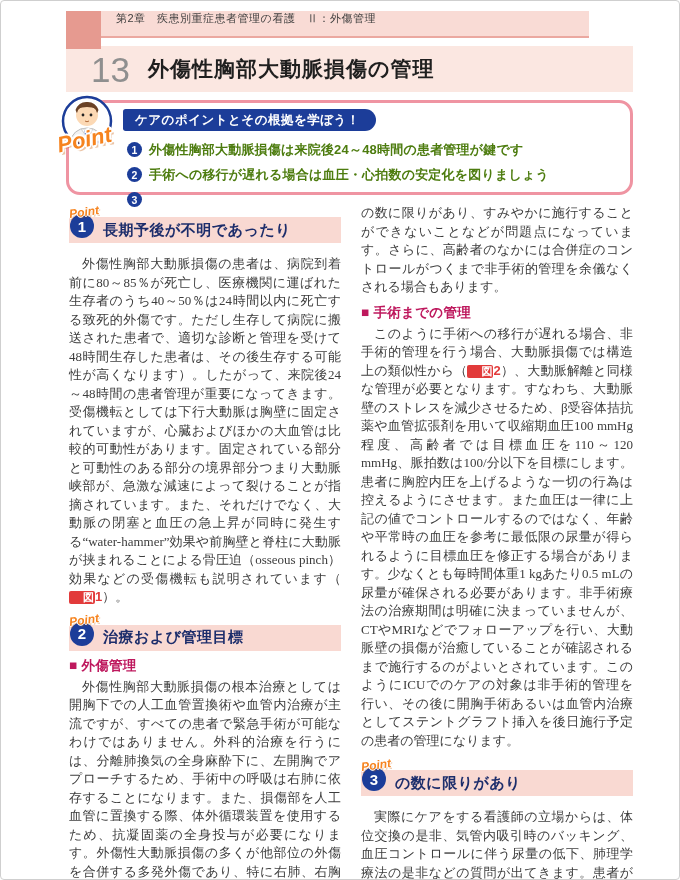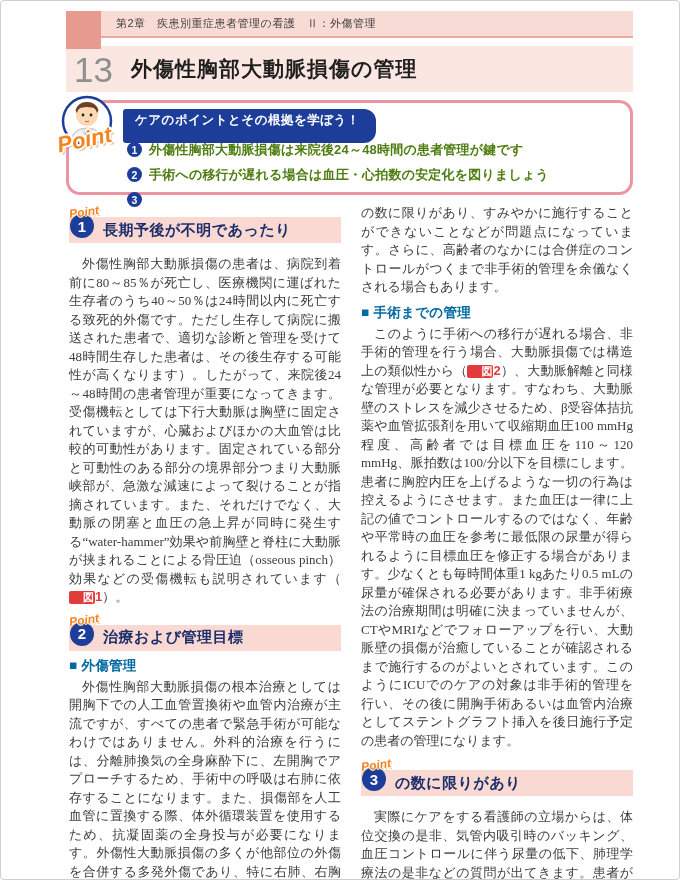--- a/index.html
+++ b/index.html
@@ -8,37 +8,37 @@
     width:680px;height:880px;
     background:#ffffff;
     border:1px solid #cfcfcf;
     border-radius:4px;
     box-sizing:border-box;
     overflow:hidden;
     font-family:"Liberation Sans",sans-serif;
   }
   
   .band1{
-    position:absolute;left:65px;top:10px;width:567px;height:25px;
+    position:absolute;left:65px;top:10px;width:523px;height:25px;
     background:#f9dbd5;border-bottom:2px solid #eba8a0;
-    display:flex;align-items:center;
+    display:flex;align-items:flex-start;
   }
   .chapter-square{
     position:absolute;left:65px;top:10px;width:35px;height:38px;
     background:#e69a90;z-index:3;
   }
   .chapter-text{
     margin-left:50px;font-size:11px;color:#3d3d3d;letter-spacing:.5px;
   }
   .band2{
     position:absolute;left:65px;top:45px;width:567px;height:46px;
     background:#fbe7e1;display:flex;align-items:center;
   }
   .chap-num{
-    font-size:35px;color:#8f8f8f;margin-left:8px;line-height:1;
+    font-size:35px;color:#8f8f8f;margin-left:25px;line-height:1;
     font-family:"Liberation Sans",sans-serif;font-weight:400;
   }
   .page-title{
     font-size:21px;font-weight:bold;color:#1f1f1f;margin-left:18px;letter-spacing:1px;
   }
   
   .point-box{
     position:absolute;left:65px;top:99px;width:561px;height:89px;
     border:3px solid #ef94a2;border-radius:14px;background:#fff;
   }
@@ -47,21 +47,21 @@
     position:absolute;left:56px;top:126px;z-index:6;
     font-size:22px;font-weight:bold;font-style:italic;color:#f6831e;
     transform:rotate(-12deg);letter-spacing:0;
     text-shadow:-2px 0 0 #fff,2px 0 0 #fff,0 -2px 0 #fff,0 2px 0 #fff,
                 -1px -1px 0 #fff,1px 1px 0 #fff,1px -1px 0 #fff,-1px 1px 0 #fff,
                 2px 3px 0 rgba(200,90,0,.35);
   }
   .point-banner{
     position:absolute;left:54px;top:6px;
     background:#1c3d99;color:#fff;font-size:12.5px;font-weight:bold;
-    line-height:22px;height:22px;padding:0 16px 12px 12px;
+    line-height:22px;height:22px;padding:0 16px 0 12px;
     border-radius:3px 12px 12px 3px;letter-spacing:.5px;white-space:nowrap;
   }
   .point-items{position:absolute;left:58px;top:34px;}
   .point-item{display:flex;align-items:center;height:25px;}
   .pnum{
     flex:0 0 15px;width:15px;height:15px;border-radius:50%;
     background:#1c3d99;color:#fff;font-size:10.5px;font-weight:bold;
     display:flex;align-items:center;justify-content:center;margin-right:7px;
   }
   .ptext{font-size:13px;font-weight:600;color:#4d7c0f;letter-spacing:.2px;white-space:nowrap;}
@@ -83,21 +83,21 @@
     position:relative;background:#f9d9d2;height:26px;
     display:flex;align-items:center;padding-left:34px;box-sizing:border-box;
   }
   .sec-num{
     position:absolute;left:1px;top:-3px;width:24px;height:24px;border-radius:50%;
     background:#1c3d99;color:#fff;font-size:15px;font-weight:bold;
     display:flex;align-items:center;justify-content:center;
   }
   .sec-title{font-size:15px;font-weight:bold;color:#1c2d6b;letter-spacing:.5px;}
   .subhead{
-    font-size:13.5px;font-weight:bold;color:#0369a1;
+    font-size:13.5px;font-weight:bold;color:#be185d;
     margin:5px 0 3px 0;letter-spacing:.3px;
   }
   .subhead .sq{margin-right:4px;}
   p.body{
     margin:0;font-family:"Liberation Serif","DejaVu Serif",serif;
     font-size:13px;line-height:18.5px;color:#3c3c3c;
     text-align:justify;
   }
   p.body.indent{text-indent:1em;}
   p.body.first-gap{margin-top:12px;}

